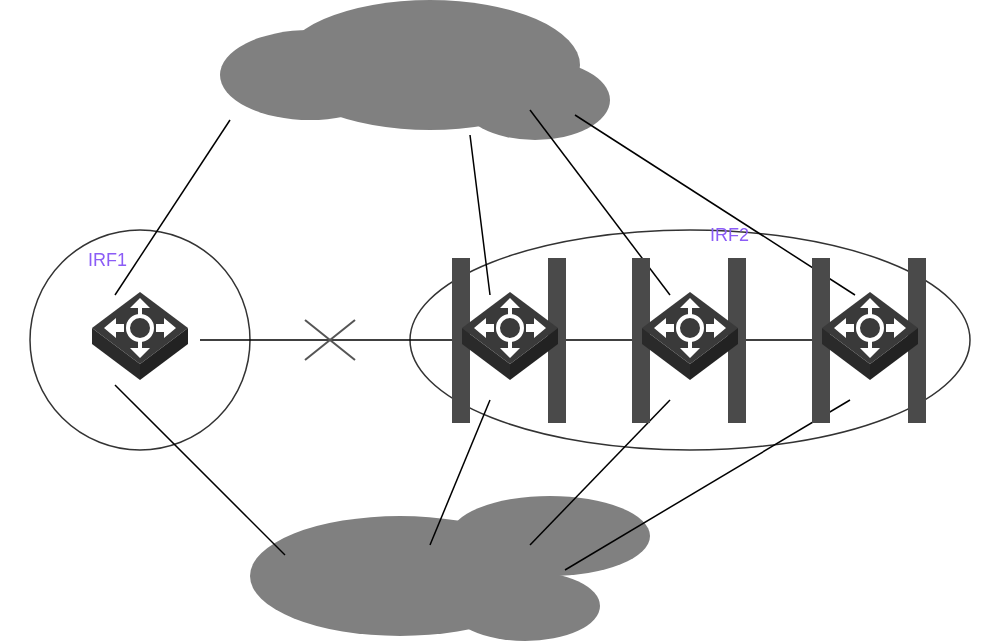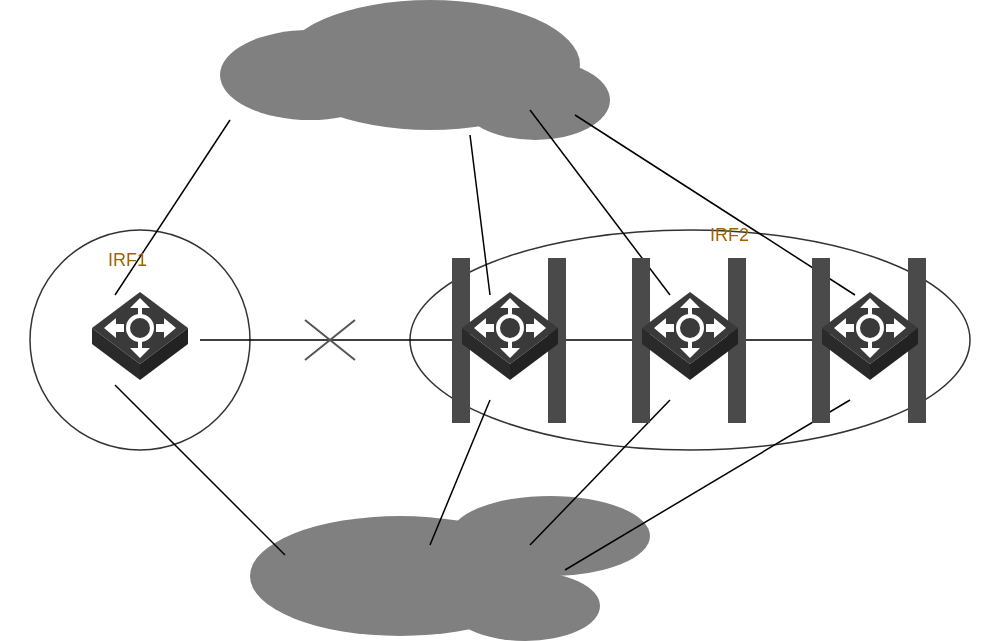--- a/index.html
+++ b/index.html
@@ -110,23 +110,23 @@
     .bracket-br3 { top: 328px; left: 728px; }
 
     .bracket-tl4 { top: 258px; left: 812px; }
     .bracket-tr4 { top: 258px; left: 908px; }
     .bracket-bl4 { top: 328px; left: 812px; }
     .bracket-br4 { top: 328px; left: 908px; }
 
     .label {
       position: absolute;
       font-size: 18px;
-      color: #a16207;
-    }
-    .label-irf1 { top: 250px; left: 108px; }
+      color: #8b5cf6;
+    }
+    .label-irf1 { top: 250px; left: 88px; }
     .label-irf2 { top: 225px; left: 710px; }
 
     .cross {
       position: absolute;
       top: 315px;
       left: 300px;
       width: 60px;
       height: 50px;
       pointer-events: none;
     }

